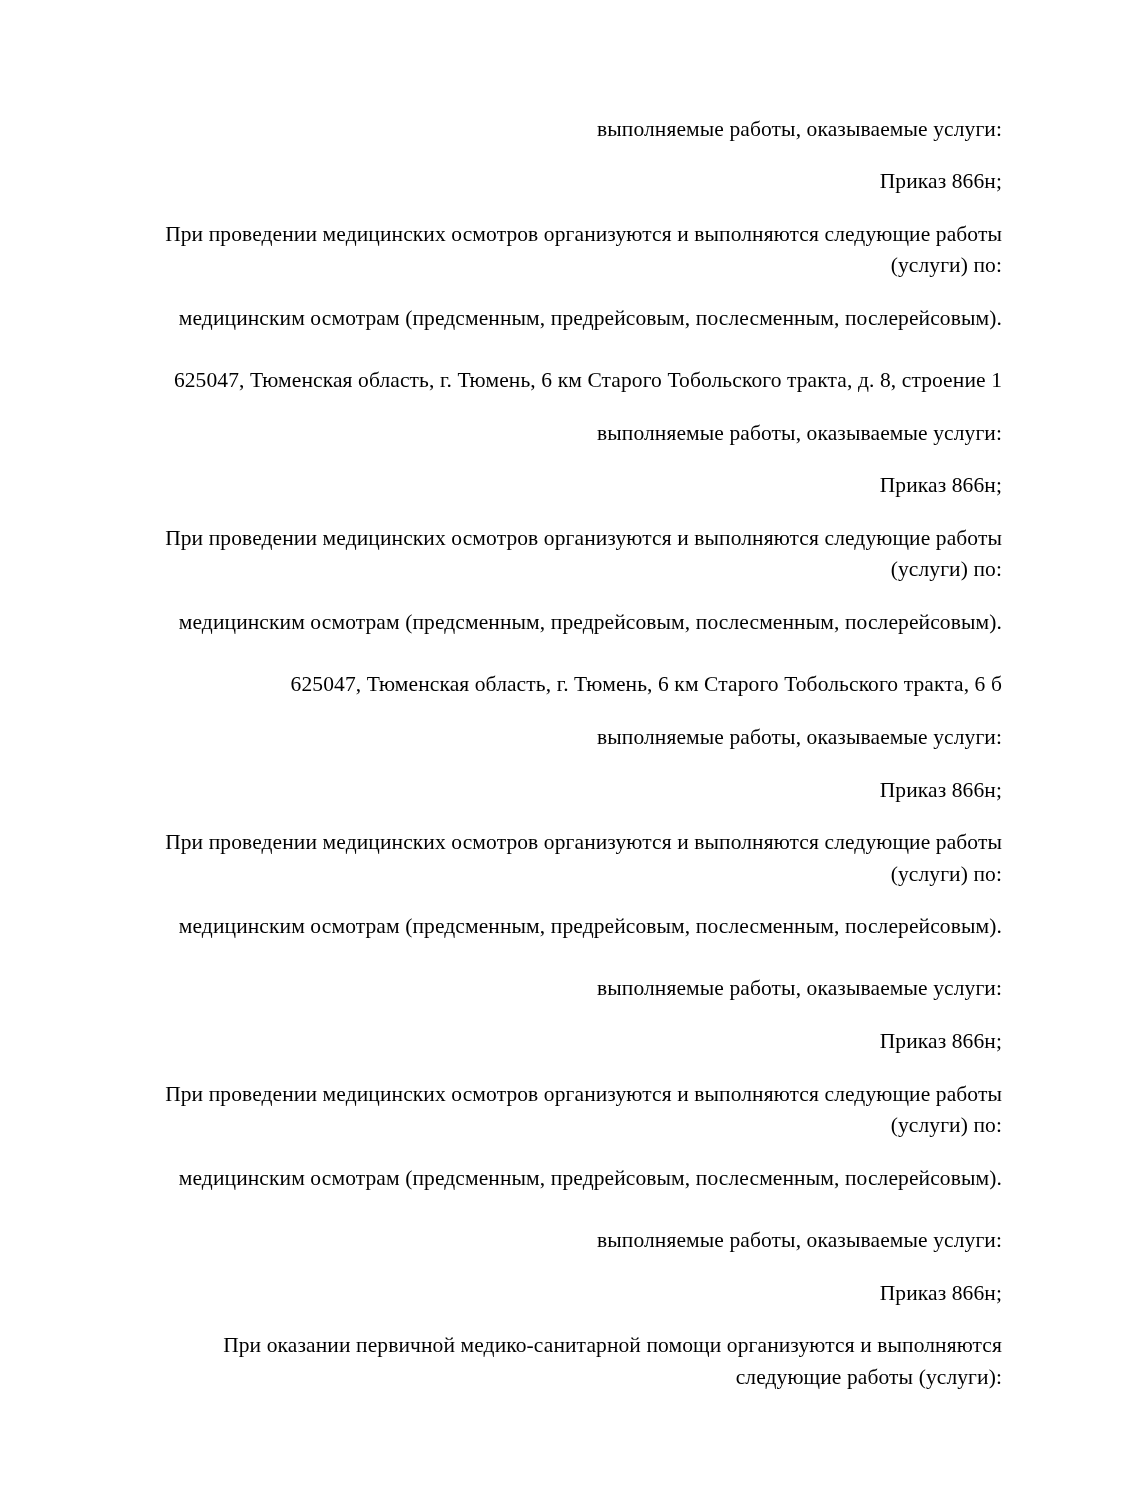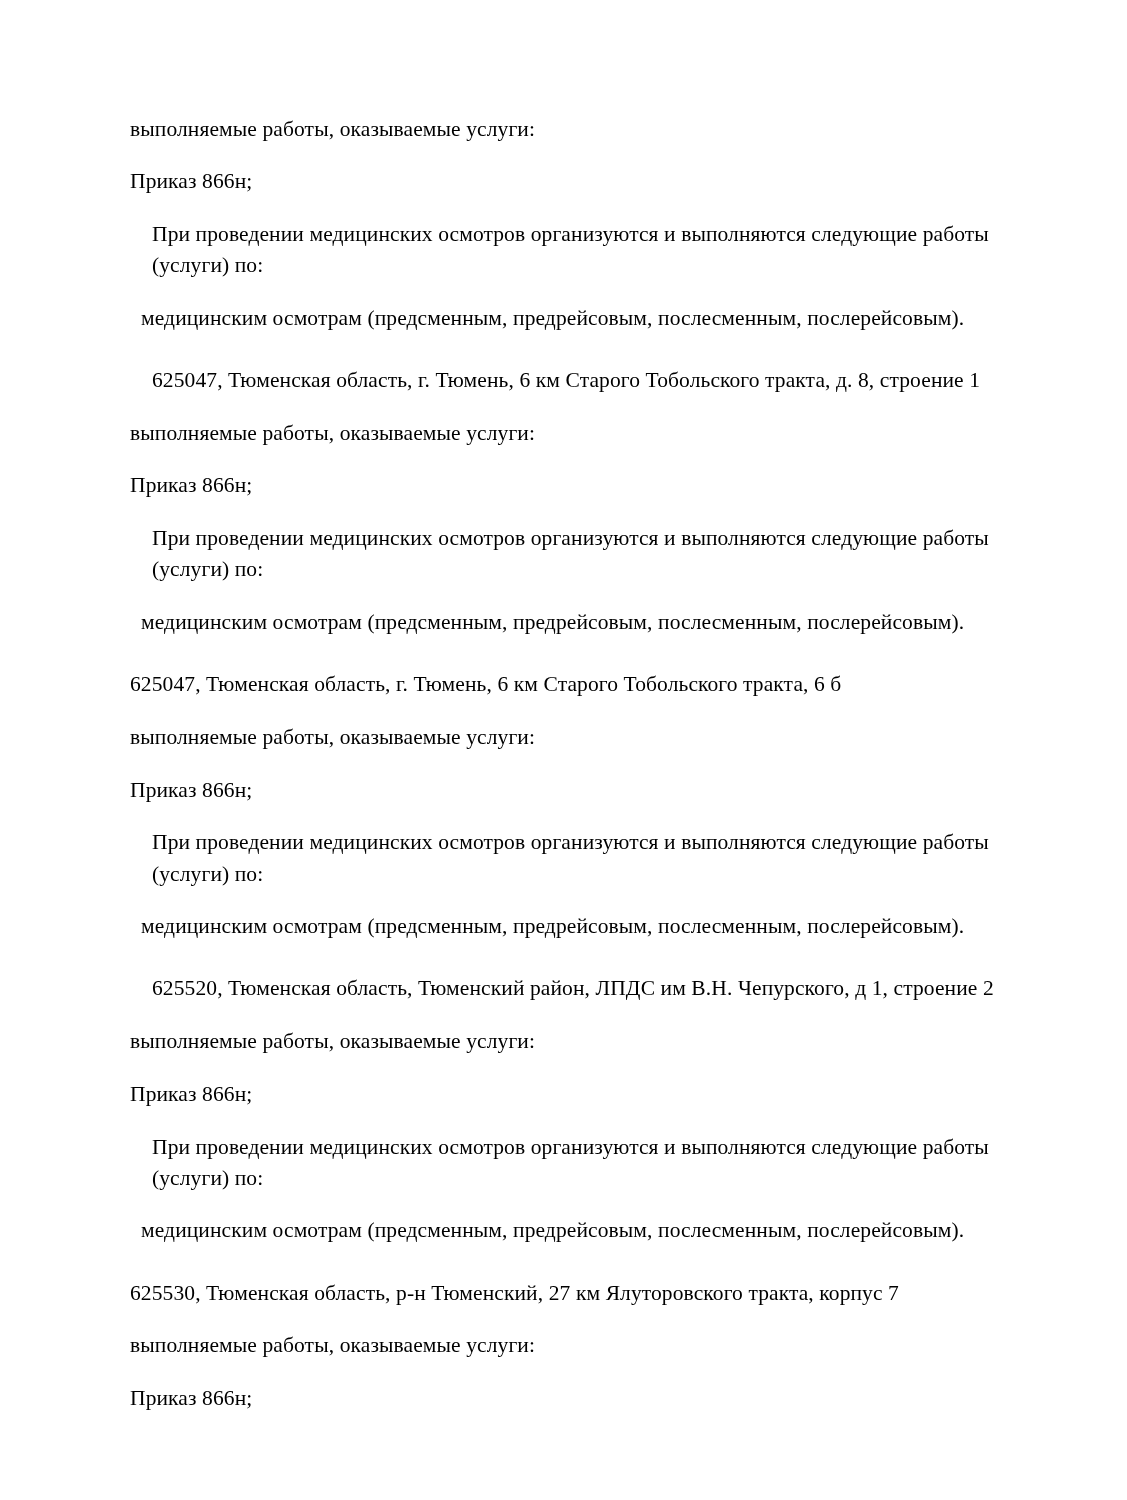--- a/index.html
+++ b/index.html
@@ -30,21 +30,21 @@
   }
   .block:last-child {
     margin-bottom: 0;
   }
   .line {
     font-size: 21.5px;
     line-height: 31.2px;
     letter-spacing: 0.005em;
     white-space: pre-wrap;
     word-break: normal;
-    text-align: left;
+    text-align: right;
   }
   .line.flow {
     white-space: normal;
     margin-left: 22px;
   }
   .indent-1 {
     padding-left: 11px;
   }
 </style>
 </head>
@@ -66,25 +66,24 @@
         <p class="line indent-1">медицинским осмотрам (предсменным, предрейсовым, послесменным, послерейсовым).</p>
       </div>
       <div class="block">
         <p class="line">625047, Тюменская область, г. Тюмень, 6 км Старого Тобольского тракта, 6 б</p>
         <p class="line">выполняемые работы, оказываемые услуги:</p>
         <p class="line">Приказ 866н;</p>
         <p class="line flow">При проведении медицинских осмотров организуются и выполняются следующие работы (услуги) по:</p>
         <p class="line indent-1">медицинским осмотрам (предсменным, предрейсовым, послесменным, послерейсовым).</p>
       </div>
       <div class="block">
-        <p class="line flow">625520, Тюменская область, Тюменский район, ЛПДС им В.Н. Чепурского, д 1, строение 2</p>
         <p class="line">выполняемые работы, оказываемые услуги:</p>
         <p class="line">Приказ 866н;</p>
         <p class="line flow">При проведении медицинских осмотров организуются и выполняются следующие работы (услуги) по:</p>
         <p class="line indent-1">медицинским осмотрам (предсменным, предрейсовым, послесменным, послерейсовым).</p>
       </div>
       <div class="block">
-        <p class="line">625530, Тюменская область, р-н Тюменский, 27 км Ялуторовского тракта, корпус 7</p>
         <p class="line">выполняемые работы, оказываемые услуги:</p>
         <p class="line">Приказ 866н;</p>
+        <p class="line flow">При оказании первичной медико-санитарной помощи организуются и выполняются следующие работы (услуги):</p>
       </div>
     </div>
 </div>
 
 </body></html>

